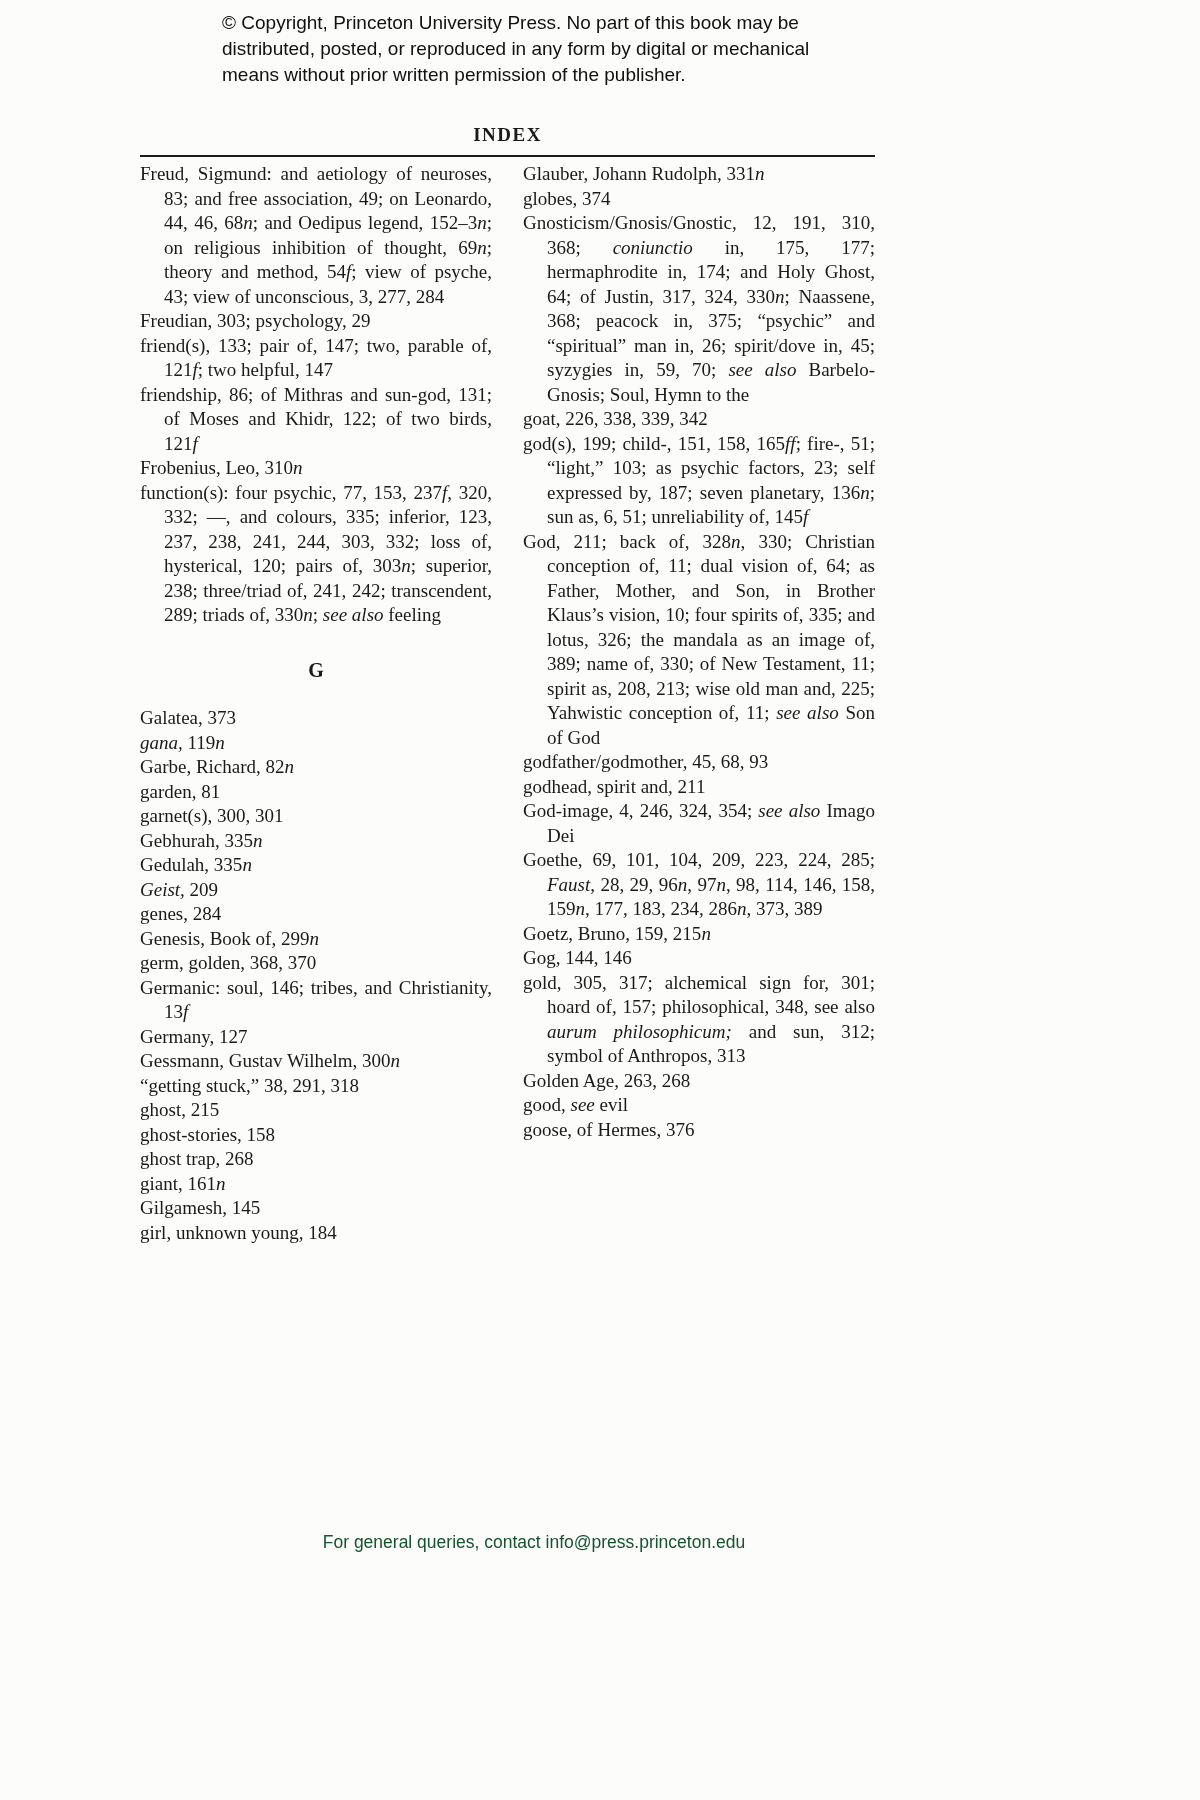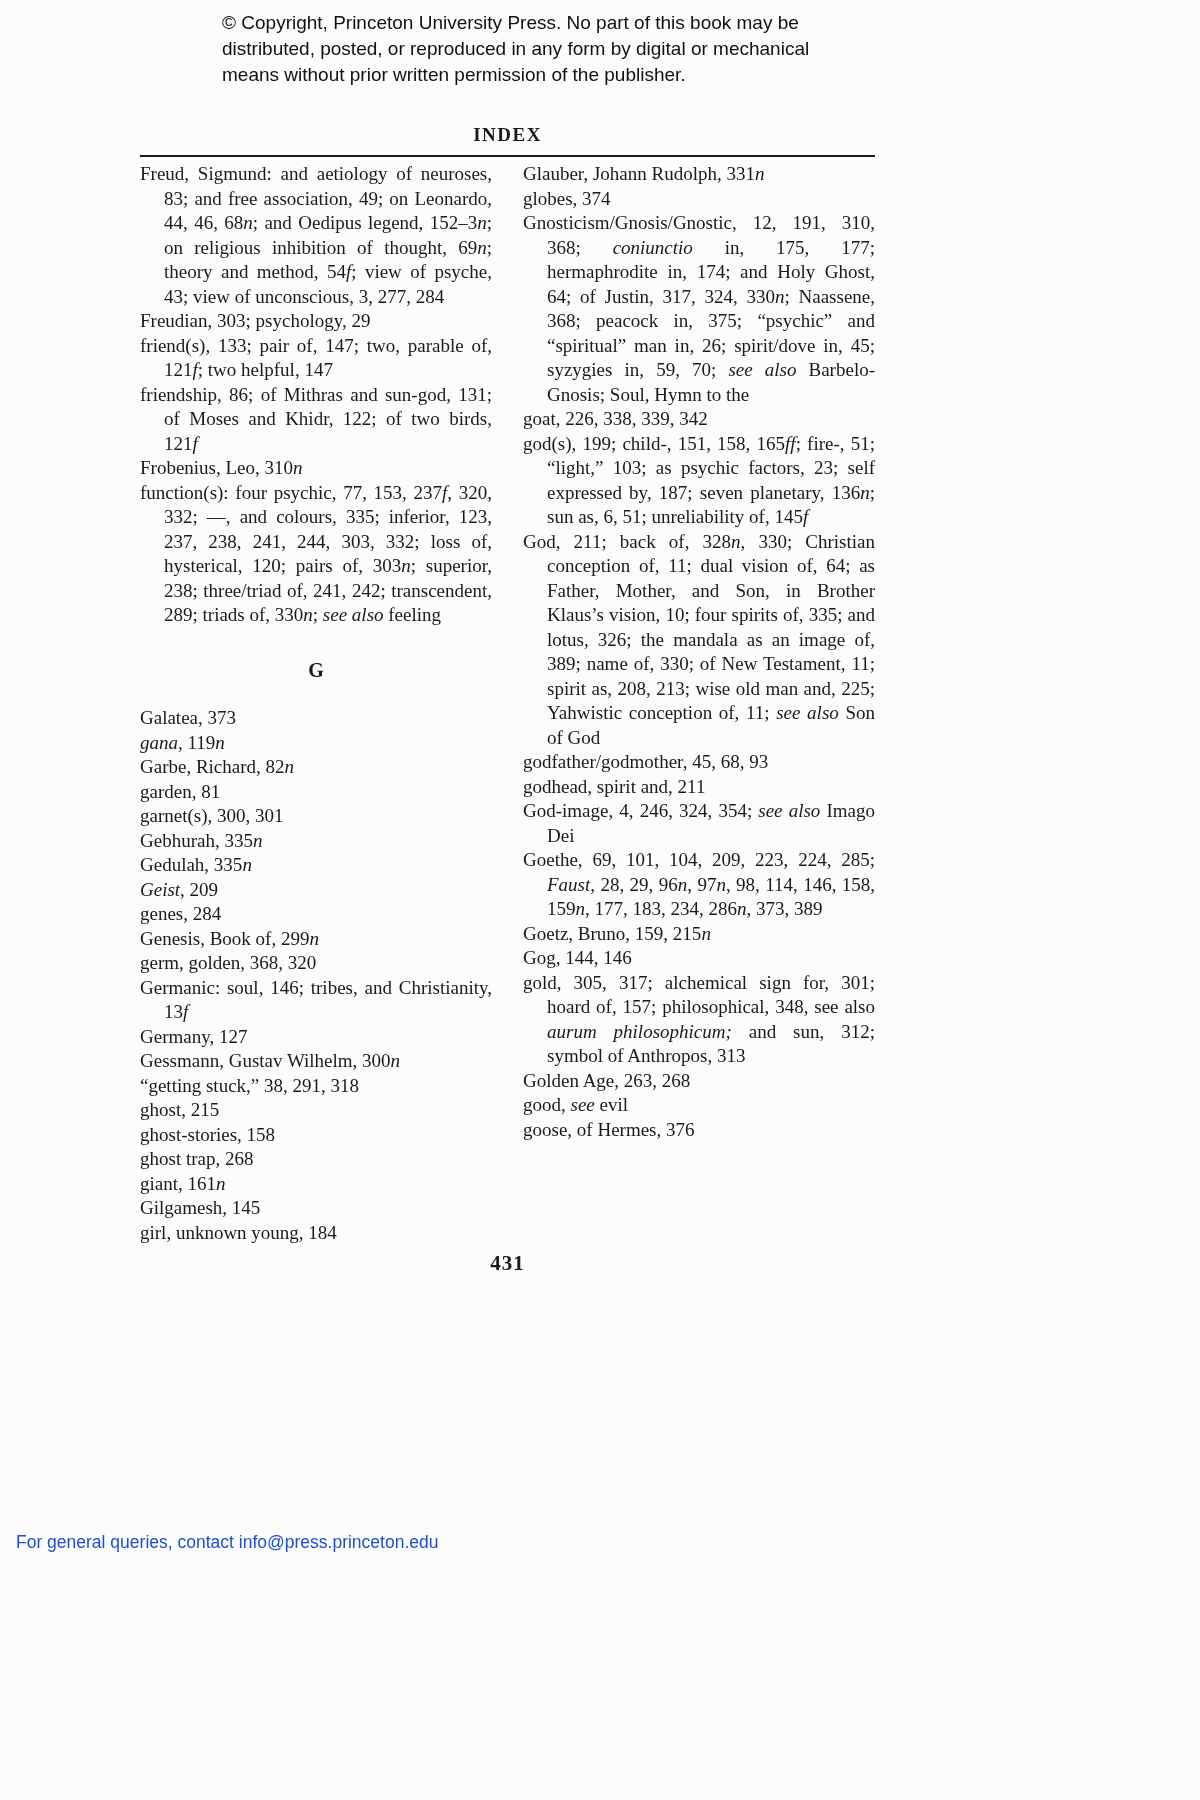--- a/index.html
+++ b/index.html
@@ -31,24 +31,24 @@
   .it { font-style: italic; }
   .section-heading {
     text-align: center; font-weight: 700; font-size: 20px;
     margin: 30px 0 24px 0; text-indent: 0; padding-left: 0;
   }
   .page-number {
     text-align: center; font-weight: 700; font-size: 21px;
     margin-top: 6px; letter-spacing: 1px;
   }
   .footer {
-    position: absolute; left: 16px; top: 1532px; width: 1052px;
-    text-align: left;
+    position: absolute; left: 8px; top: 1532px; width: 1052px;
+    text-align: center;
     font-family: "Liberation Sans", sans-serif;
-    font-size: 17.5px; color: #1d4ed8;
+    font-size: 17.5px; color: #14532d;
   }
 </style>
 </head>
 <body>
 
 <div class="copyright">© Copyright, Princeton University Press. No part of this book may be distributed, posted, or reproduced in any form by digital or mechanical means without prior written permission of the publisher.</div>
 
 <div class="content">
   <div class="index-title">INDEX</div>
   <hr class="rule">
@@ -64,21 +64,21 @@
         <div class="entry"><span>Galatea, 373</span></div>
         <div class="entry"><span class="it">gana,</span><span> 119</span><span class="it">n</span></div>
         <div class="entry"><span>Garbe, Richard, 82</span><span class="it">n</span></div>
         <div class="entry"><span>garden, 81</span></div>
         <div class="entry"><span>garnet(s), 300, 301</span></div>
         <div class="entry"><span>Gebhurah, 335</span><span class="it">n</span></div>
         <div class="entry"><span>Gedulah, 335</span><span class="it">n</span></div>
         <div class="entry"><span class="it">Geist,</span><span> 209</span></div>
         <div class="entry"><span>genes, 284</span></div>
         <div class="entry"><span>Genesis, Book of, 299</span><span class="it">n</span></div>
-        <div class="entry"><span>germ, golden, 368, 320</span></div>
+        <div class="entry"><span>germ, golden, 368, 370</span></div>
         <div class="entry"><span>Germanic: soul, 146; tribes, and Christianity, 13</span><span class="it">f</span></div>
         <div class="entry"><span>Germany, 127</span></div>
         <div class="entry"><span>Gessmann, Gustav Wilhelm, 300</span><span class="it">n</span></div>
         <div class="entry"><span>“getting stuck,” 38, 291, 318</span></div>
         <div class="entry"><span>ghost, 215</span></div>
         <div class="entry"><span>ghost-stories, 158</span></div>
         <div class="entry"><span>ghost trap, 268</span></div>
         <div class="entry"><span>giant, 161</span><span class="it">n</span></div>
         <div class="entry"><span>Gilgamesh, 145</span></div>
         <div class="entry"><span>girl, unknown young, 184</span></div>
@@ -95,16 +95,15 @@
         <div class="entry"><span>God-image, 4, 246, 324, 354; </span><span class="it">see also</span><span> Imago Dei</span></div>
         <div class="entry"><span>Goethe, 69, 101, 104, 209, 223, 224, 285; </span><span class="it">Faust,</span><span> 28, 29, 96</span><span class="it">n</span><span>, 97</span><span class="it">n</span><span>, 98, 114, 146, 158, 159</span><span class="it">n</span><span>, 177, 183, 234, 286</span><span class="it">n</span><span>, 373, 389</span></div>
         <div class="entry"><span>Goetz, Bruno, 159, 215</span><span class="it">n</span></div>
         <div class="entry"><span>Gog, 144, 146</span></div>
         <div class="entry"><span>gold, 305, 317; alchemical sign for, 301; hoard of, 157; philosophical, 348, see also </span><span class="it">aurum philosophicum;</span><span> and sun, 312; symbol of Anthropos, 313</span></div>
         <div class="entry"><span>Golden Age, 263, 268</span></div>
         <div class="entry"><span>good, </span><span class="it">see</span><span> evil</span></div>
         <div class="entry"><span>goose, of Hermes, 376</span></div>
       </div>
   </div>
-  <div class="page-number">431</div>
 </div>
 
 <div class="footer">For general queries, contact info@press.princeton.edu</div>
 
 </body></html>

